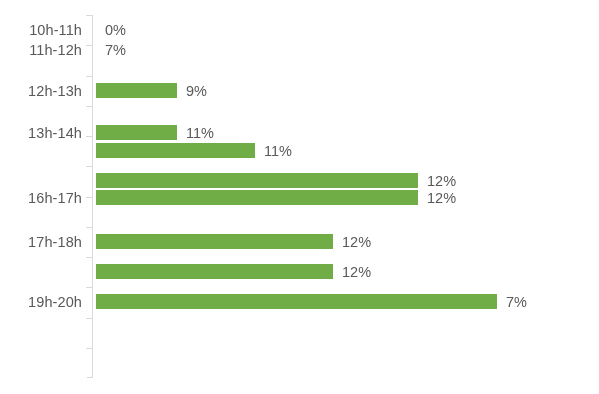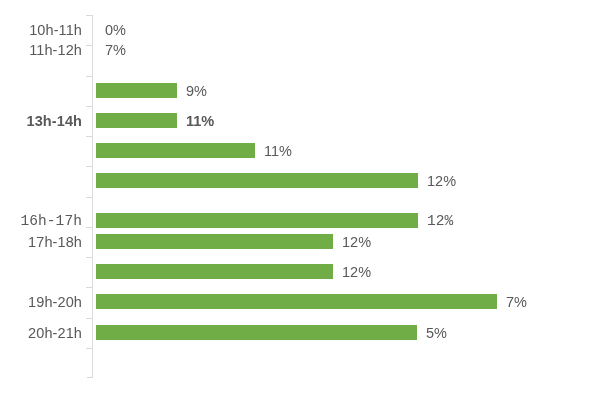--- a/index.html
+++ b/index.html
@@ -117,60 +117,56 @@
   <div class="rows" id="rows-container">
       <div class="row" style="top: 0px;">
         <div class="cat-label">10h-11h</div>
         <div class="val-label" style="left: 105px;">0%</div>
       </div>
       <div class="row" style="top: 20px;">
         <div class="cat-label">11h-12h</div>
         <div class="val-label" style="left: 105px;">7%</div>
       </div>
       <div class="row" style="top: 60.5px;">
+        <div class="cat-label">12h-13h</div>
         <div class="bar" style="width: 81px; background: rgb(112, 173, 71);"></div>
         <div class="val-label" style="left: 186px;">9%</div>
       </div>
-      <div class="row" style="top: 91px; font-weight: bold;">
+      <div class="row" style="top: 103px;">
         <div class="cat-label">13h-14h</div>
         <div class="bar" style="width: 81px; background: rgb(112, 173, 71);"></div>
         <div class="val-label" style="left: 186px;">11%</div>
       </div>
       <div class="row" style="top: 121px;">
         <div class="bar" style="width: 159px; background: rgb(112, 173, 71);"></div>
         <div class="val-label" style="left: 264px;">11%</div>
       </div>
       <div class="row" style="top: 151.25px;">
         <div class="bar" style="width: 322px; background: rgb(112, 173, 71);"></div>
         <div class="val-label" style="left: 427px;">12%</div>
       </div>
-      <div class="row" style="top: 191px; font-family: Liberation Mono, monospace;">
+      <div class="row" style="top: 168px;">
         <div class="cat-label">16h-17h</div>
         <div class="bar" style="width: 322px; background: rgb(112, 173, 71);"></div>
         <div class="val-label" style="left: 427px;">12%</div>
       </div>
       <div class="row" style="top: 211.75px; text-decoration: underline;">
         <div class="cat-label">17h-18h</div>
         <div class="bar" style="width: 237px; background: rgb(112, 173, 71);"></div>
         <div class="val-label" style="left: 342px;">12%</div>
       </div>
       <div class="row" style="top: 242px;">
         <div class="bar" style="width: 237px; background: rgb(112, 173, 71);"></div>
         <div class="val-label" style="left: 342px;">12%</div>
       </div>
       <div class="row" style="top: 272.25px;">
         <div class="cat-label">19h-20h</div>
         <div class="bar" style="width: 401px; background: rgb(112, 173, 71);"></div>
         <div class="val-label" style="left: 506px;">7%</div>
       </div>
-      <div class="row" style="top: 302.5px;">
-        <div class="cat-label">20h-21h</div>
-        <div class="bar" style="width: 321px; background: rgb(112, 173, 71);"></div>
-        <div class="val-label" style="left: 426px;">5%</div>
-      </div>
     </div>
 
 <div class="tick" style="top: 15px;"></div>
     <div class="tick" style="top: 45.25px;"></div>
     <div class="tick" style="top: 75.5px;"></div>
     <div class="tick" style="top: 105.75px;"></div>
     <div class="tick" style="top: 136px;"></div>
     <div class="tick" style="top: 166.25px;"></div>
     <div class="tick" style="top: 196.5px;"></div>
     <div class="tick" style="top: 226.75px;"></div>

